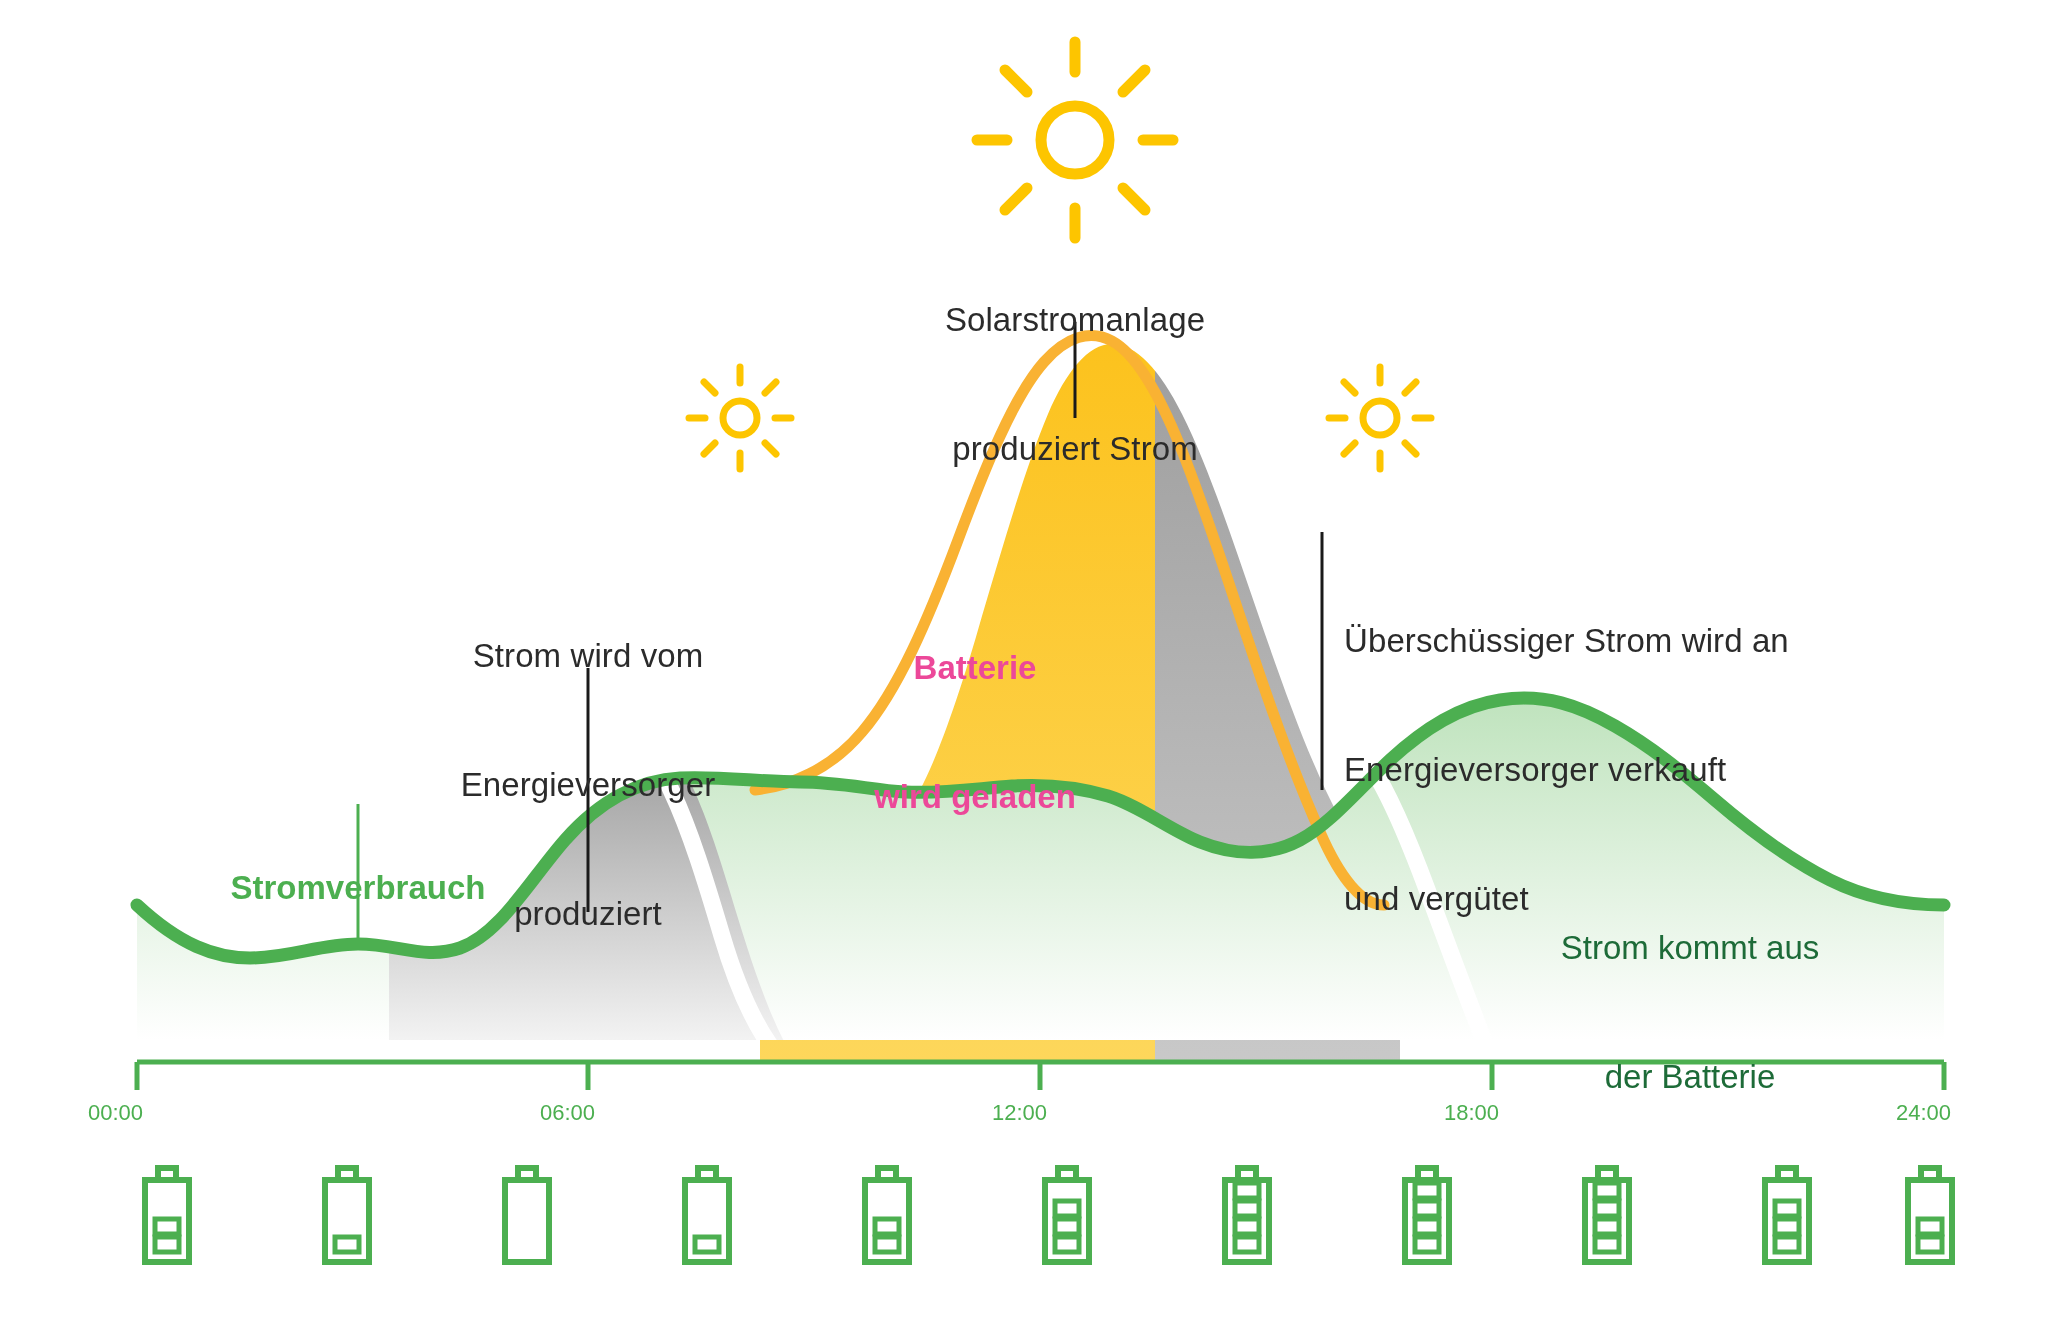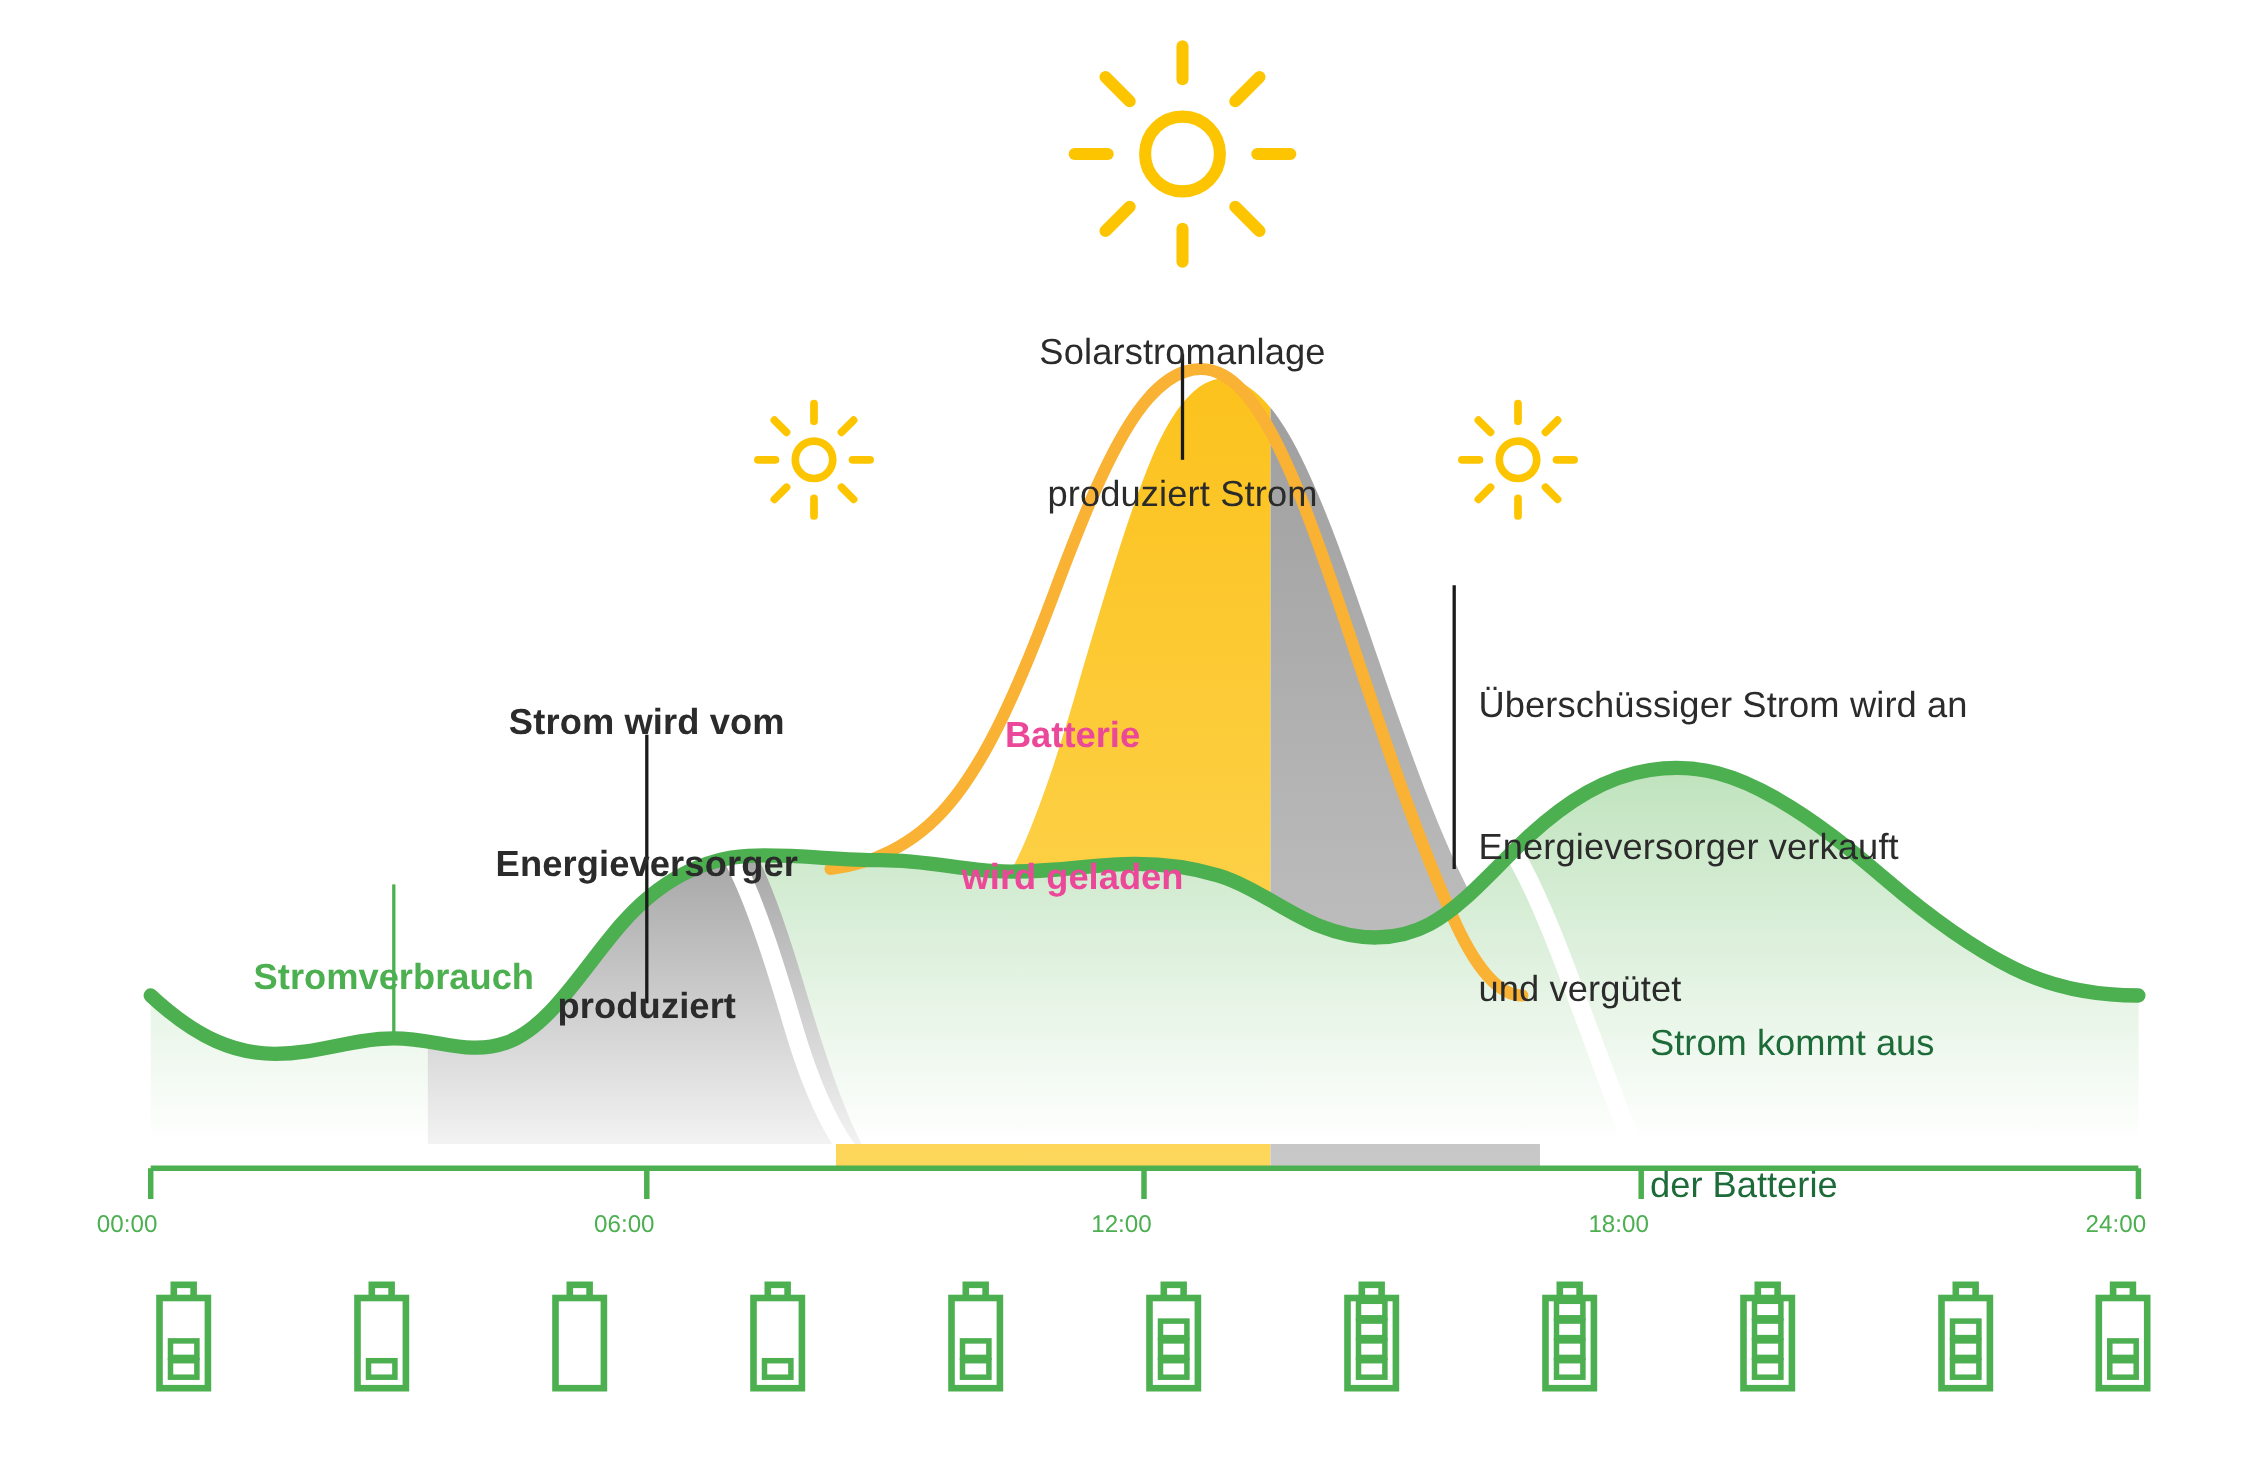--- a/index.html
+++ b/index.html
@@ -17,21 +17,21 @@
   }
   .ann.center{text-align:center;}
   .ann.left{text-align:left;}
   .lbl-bold-dark{
     color:#ec4899;font-weight:700;font-size:33px;line-height:43px;text-align:center;
   }
   .lbl-bold-mid{
     color:#4caf50;font-weight:700;font-size:33px;line-height:43px;text-align:center;
   }
   .lbl-green-reg{
-    color:#1d6b38;font-weight:400;font-size:33px;line-height:43px;text-align:left;
+    color:#1d6b38;font-weight:400;font-size:33px;line-height:43px;text-align:center;
   }
   .tick-lbl{
     color:#4caf50;font-size:22px;font-weight:400;line-height:34px;
   }
 </style>
 </head>
 <body>
 
 <div id="stage">
 
@@ -347,21 +347,21 @@
           <rect x="1918" y="1219" width="24" height="15" fill="none" stroke="#4caf50" stroke-width="5"></rect>
         </g>
       </g>
   </svg>
 
   <div class="txt ann center" style="left:815px;top:212px;width:520px;">
     <div>Solarstromanlage</div>
     <div>produziert Strom</div>
   </div>
 
-  <div class="txt ann center" style="left:398px;top:548px;width:380px;font-weight:bold;">
+  <div class="txt ann center" style="left:398px;top:548px;width:380px;">
     <div>Strom wird vom</div>
     <div>Energieversorger</div>
     <div>produziert</div>
   </div>
 
   <div class="txt ann left" style="left:1344px;top:533px;width:560px;">
     <div>Überschüssiger Strom wird an</div>
     <div>Energieversorger verkauft</div>
     <div>und vergütet</div>
   </div>

